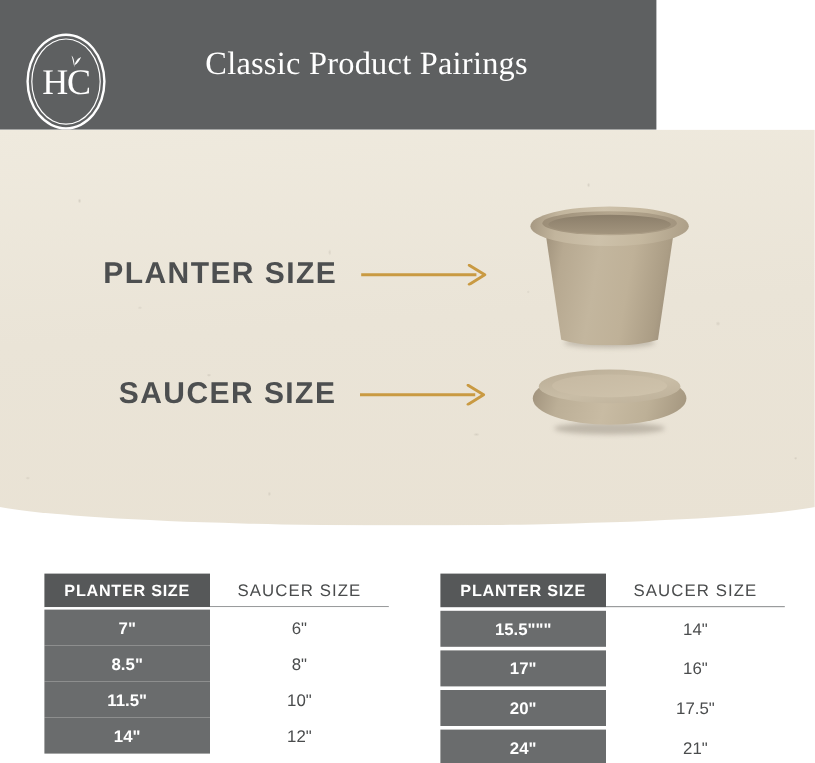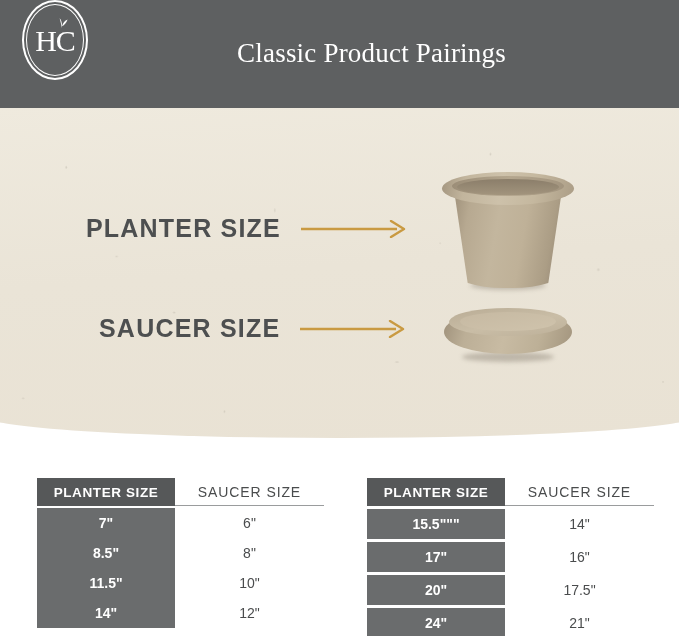--- a/index.html
+++ b/index.html
@@ -10,25 +10,25 @@
     background: #ffffff;
     font-family: "Liberation Sans", sans-serif;
     overflow: hidden;
     position: relative;
   }
 
   
   .header-bar {
     position: absolute;
     top: 0; left: 0;
-    width: 679px;
+    width: 547px;
     height: 108px;
     background: #5e6061;
     display: flex;
-    align-items: flex-start;
+    align-items: flex-end;
   }
 
   .logo-block {
     display: flex;
     align-items: center;
     margin-left: 22px;
   }
 
   .logo-mark {
     width: 66px;

